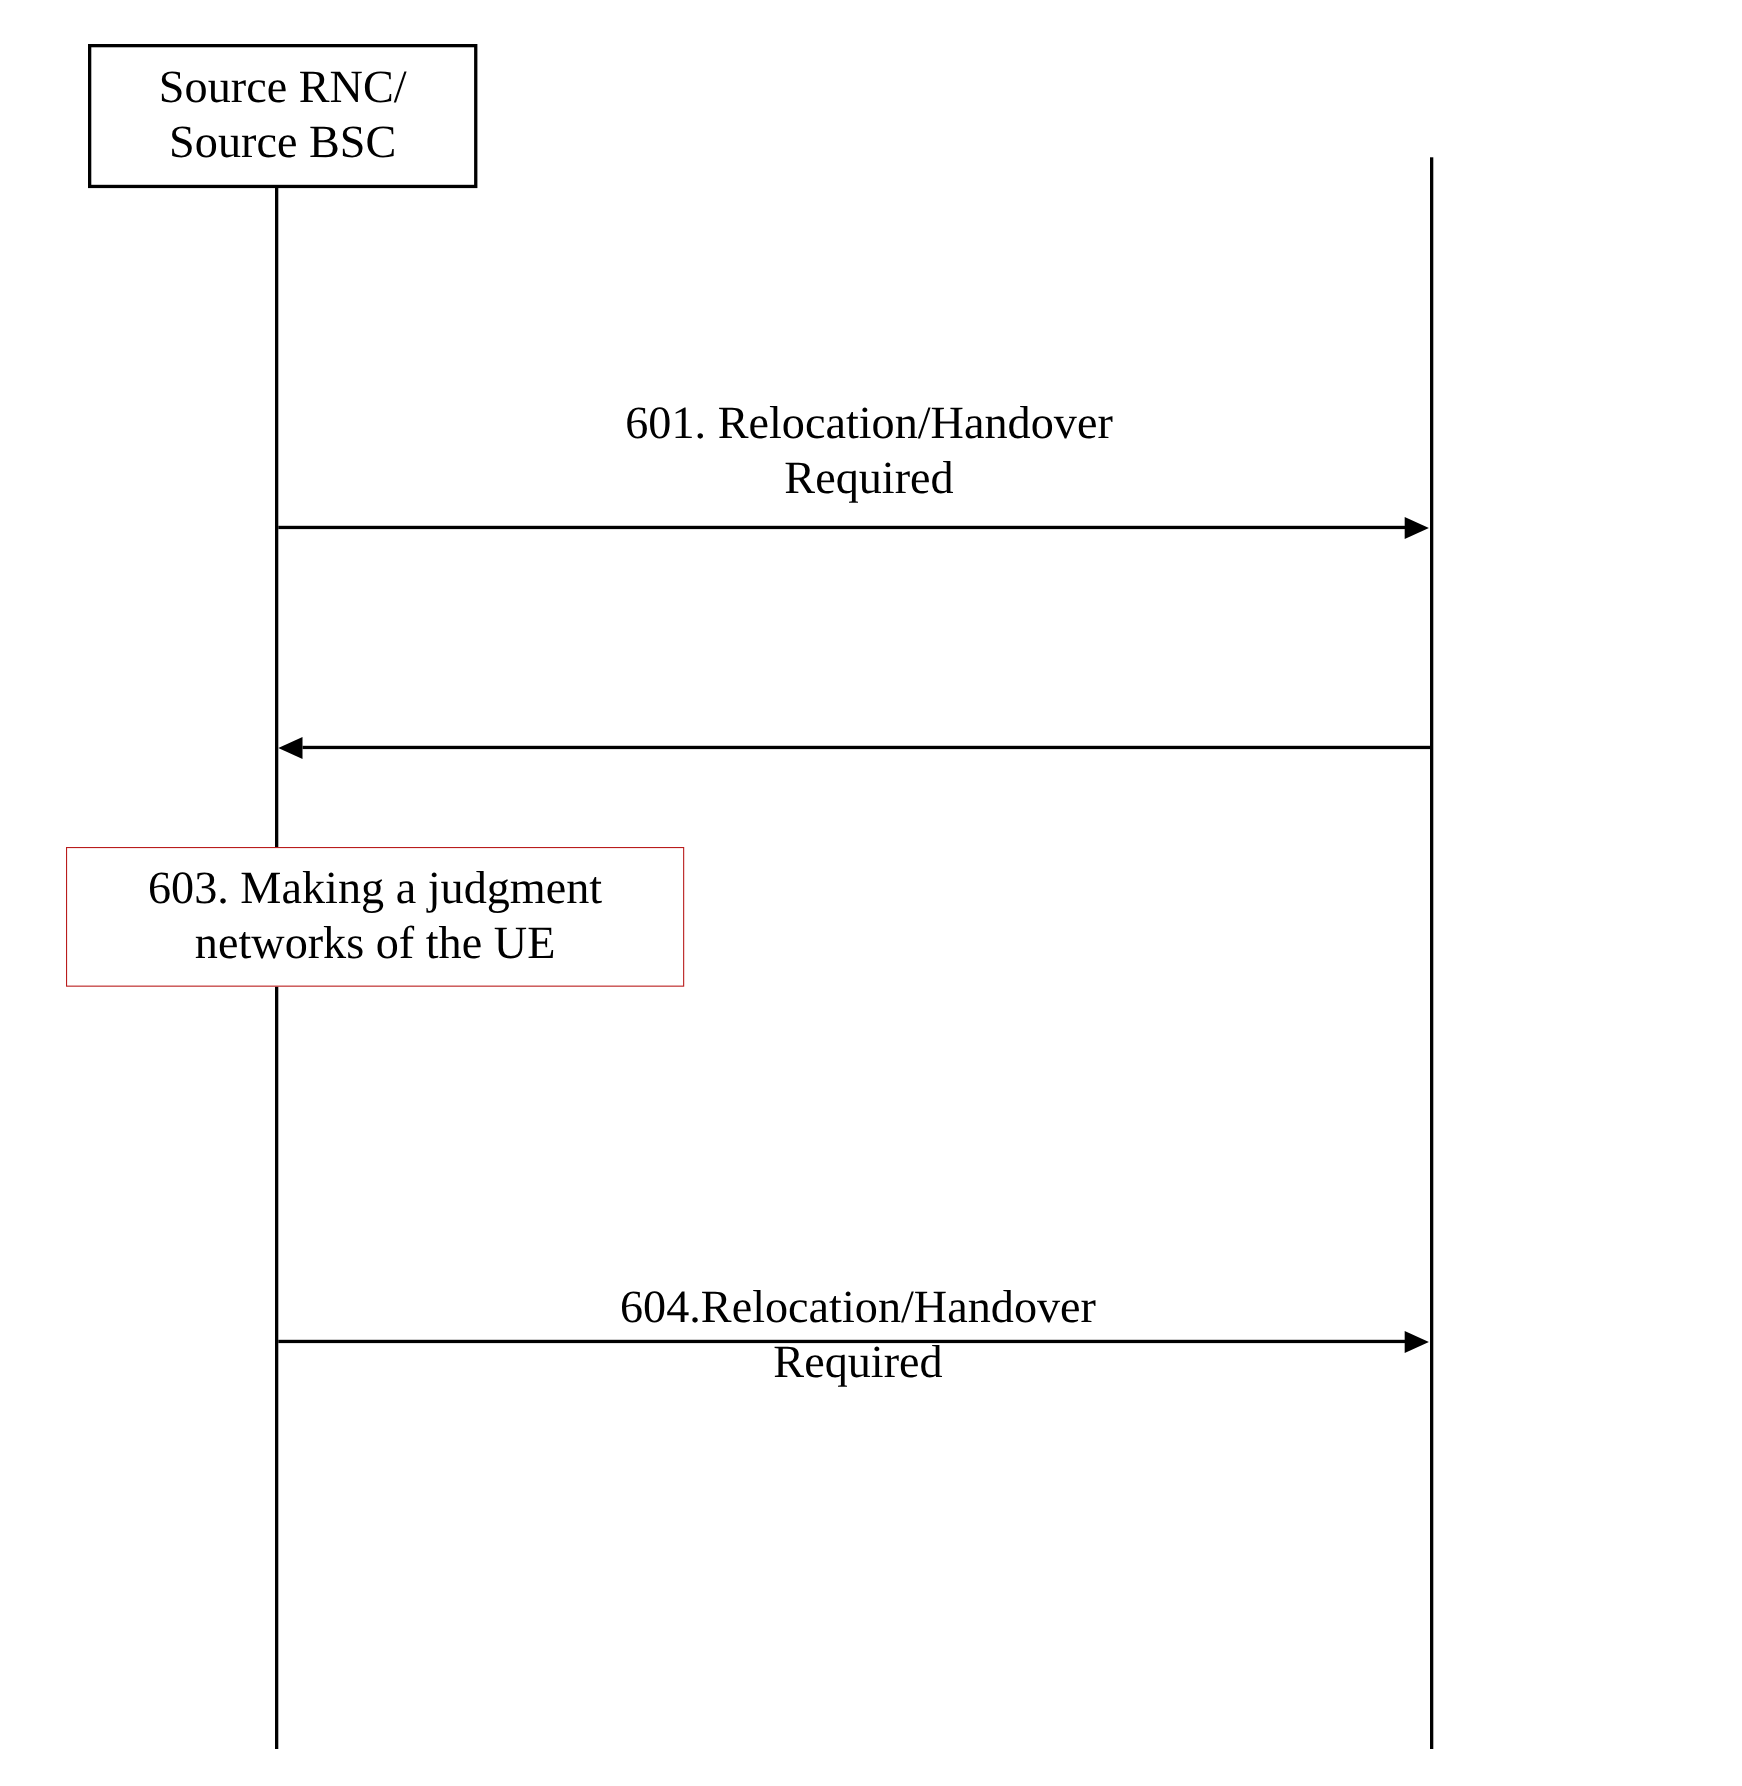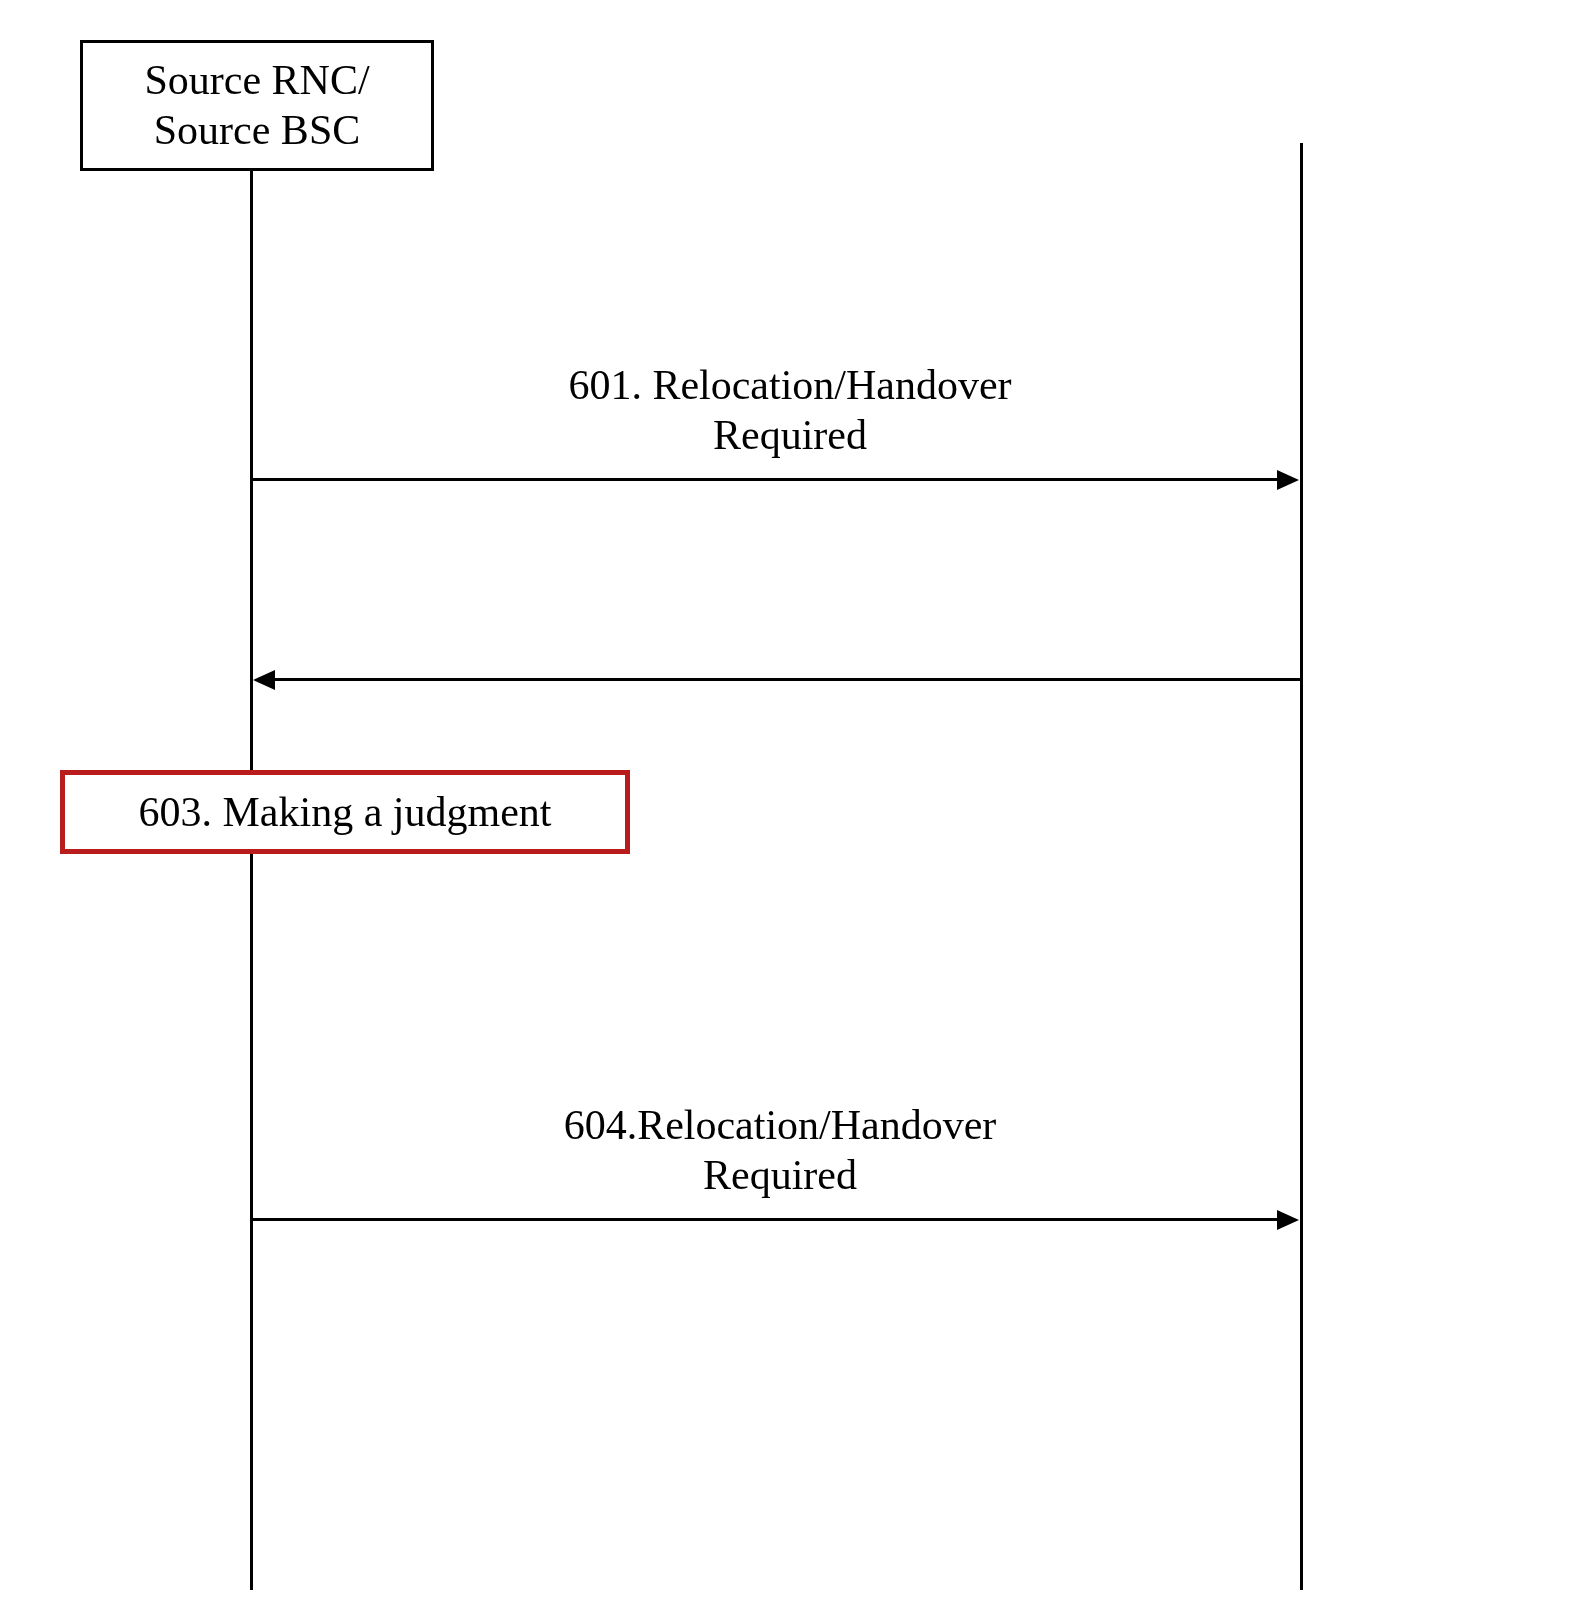--- a/index.html
+++ b/index.html
@@ -48,21 +48,21 @@
     .arrow-head-left {
       position: absolute;
       width: 0;
       height: 0;
       border-top: 10px solid transparent;
       border-bottom: 10px solid transparent;
       border-right: 22px solid black;
     }
     .action-box {
       position: absolute;
-      border: 5px solid #b91c1c;
+      border: 1px solid #b91c1c;
       padding: 12px 20px;
       text-align: center;
       background: white;
       line-height: 1.2;
     }
   </style>
 </head>
 <body>
 
 <div class="diagram">
@@ -81,22 +81,23 @@
     <div>Required</div>
   </div>
   <div class="arrow-line" style="left:213px; top:438px; width:1025px;"></div>
   <div class="arrow-head-right" style="left:1237px; top:430px;"></div>
 
   <div class="arrow-line" style="left:235px; top:638px; width:1025px;"></div>
   <div class="arrow-head-left" style="left:213px; top:630px;"></div>
 
   <div class="action-box" style="left:20px; top:730px; width:520px;">
     <div>603. Making a judgment</div>
+    <div>networks of the UE</div>
   </div>
 
-  <div class="message-label" style="left:330px; top:1060px; width:820px;">
+  <div class="message-label" style="left:330px; top:1124px; width:820px;">
     <div>604.Relocation/Handover</div>
     <div>Required</div>
   </div>
   <div class="arrow-line" style="left:213px; top:1178px; width:1025px;"></div>
   <div class="arrow-head-right" style="left:1237px; top:1170px;"></div>
 
 </div>
 
 </body></html>

